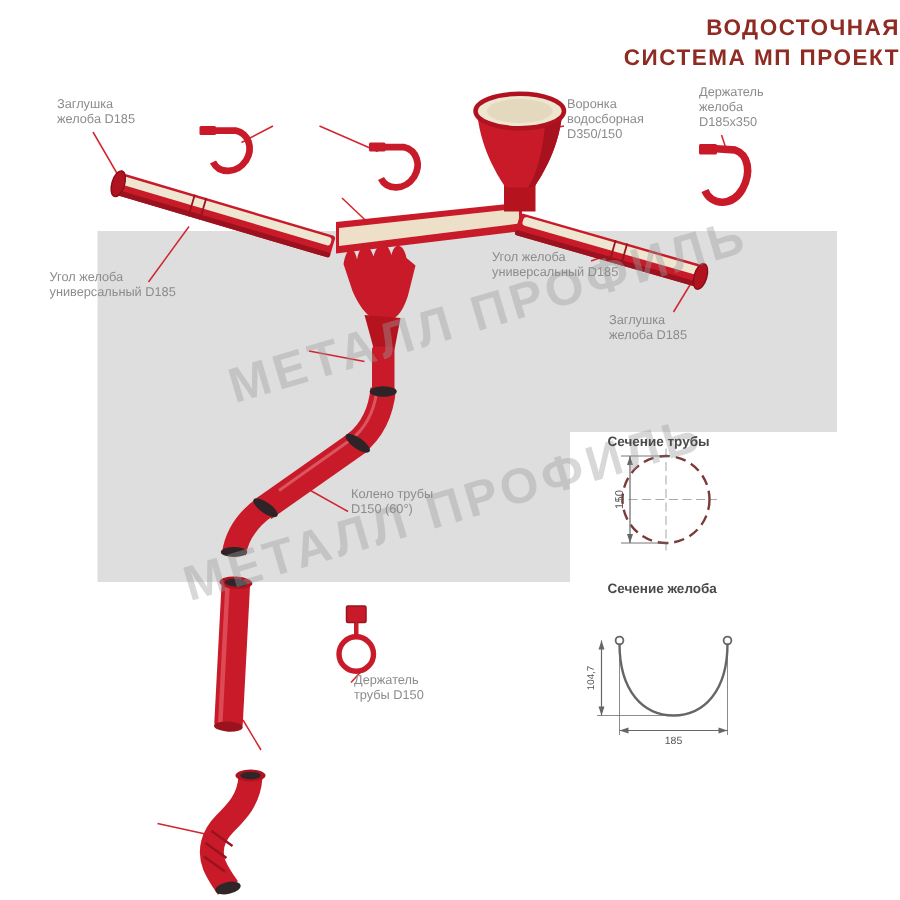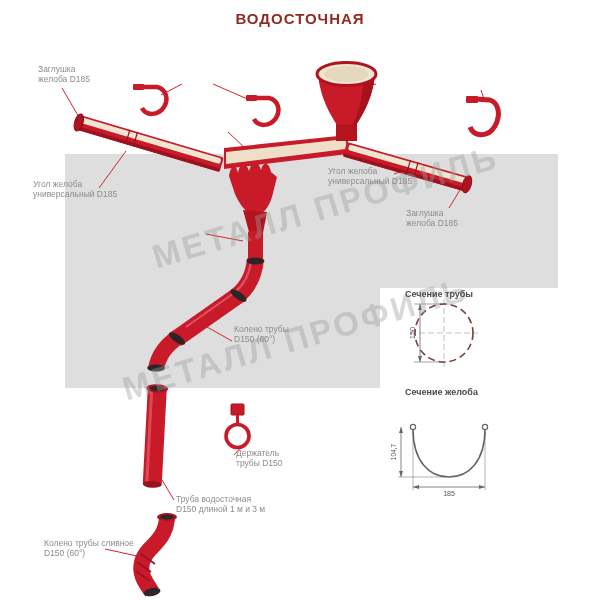--- a/index.html
+++ b/index.html
@@ -1,20 +1,20 @@
 <!DOCTYPE html>
 <html><head>
 <meta charset="utf-8">
 <style>
   * { margin:0; padding:0; box-sizing:border-box; }
   html,body { background:#ffffff; }
   body { width:600px; height:600px; font-family:"Liberation Sans", sans-serif; }
   .stage { position:relative; width:600px; height:600px; background:#fff; overflow:hidden; }
   .stage > svg { position:absolute; left:0; top:0; }
-  .title { position:absolute; top:9px; left:0; width:600px; text-align:center;
+  .title { position:absolute; top:9px; left:0; width:600px; text-align:right;
            color:#8e2b23; font-size:15px; font-weight:bold; letter-spacing:1px; line-height:1.32; }
   .lbl { position:absolute; color:#8c8c8c; font-size:8.5px; line-height:1.18; }
   .heading { position:absolute; color:#4a4a4a; font-size:9px; font-weight:bold; }
   .watermark { position:absolute; color:rgba(158,158,158,0.40); font-size:33px; font-weight:bold;
                letter-spacing:3px; white-space:nowrap; transform:rotate(-16.5deg);
                transform-origin:left top; pointer-events:none; }
 </style>
 </head>
 <body>
 
@@ -154,27 +154,28 @@
       <line x1="485" y1="432" x2="485" y2="490" stroke="#666666" stroke-width="0.5"></line>
       <text x="449" y="496" font-size="7" fill="#555555" text-anchor="middle">185</text>
     </g>
   </svg>
 
   <div class="watermark" style="left:148px; top:240px">МЕТАЛЛ ПРОФИЛЬ</div>
   <div class="watermark" style="left:118px; top:372px">МЕТАЛЛ ПРОФИЛЬ</div>
 
   <div class="title">
     <span>ВОДОСТОЧНАЯ</span><br>
+    <span>СИСТЕМА МП ПРОЕКТ</span>
   </div>
 
   <div class="lbl" style="left:38px; top:64px; width:62px">Заглушка желоба D185</div>
+  <div class="lbl" style="left:378px; top:64px; width:62px">Воронка водосборная D350/150</div>
+  <div class="lbl" style="left:466px; top:56px; width:56px">Держатель желоба D185x350</div>
   <div class="lbl" style="left:33px; top:179px; width:88px">Угол желоба универсальный D185</div>
   <div class="lbl" style="left:328px; top:166px; width:90px">Угол желоба универсальный D185</div>
   <div class="lbl" style="left:406px; top:208px; width:62px">Заглушка желоба D185</div>
   <div class="lbl" style="left:234px; top:324px; width:66px">Колено трубы D150 (60°)</div>
   <div class="lbl" style="left:236px; top:448px; width:60px">Держатель трубы D150</div>
-  <div class="lbl" style="left:176px; top:494px; width:92px">Труба водосточная D150 длиной 1 м и 3 м</div>
-  <div class="lbl" style="left:44px; top:538px; width:90px">Колено трубы сливное D150 (60°)</div>
 
   <div class="heading" style="left:405px; top:289px">Сечение трубы</div>
   <div class="heading" style="left:405px; top:387px">Сечение желоба</div>
 
 </div>
 
 </body></html>

